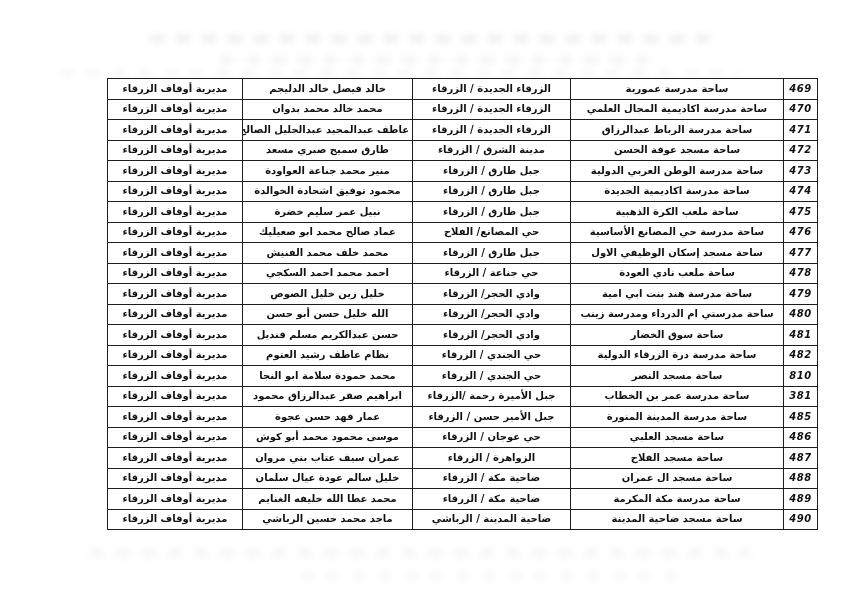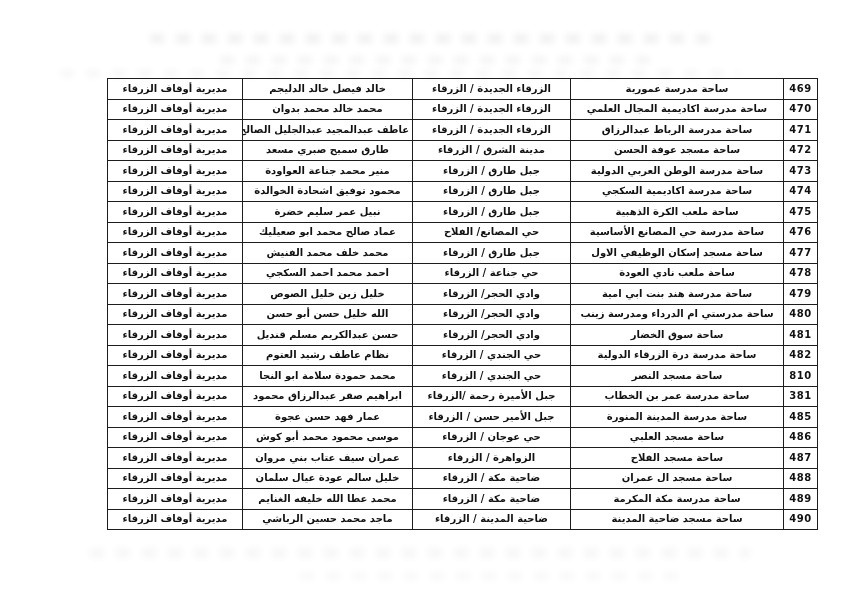--- a/index.html
+++ b/index.html
@@ -52,20 +52,21 @@
     font-weight: bold;
     color: #111111;
     white-space: nowrap;
     overflow: hidden;
     line-height: 1;
   }
   td.c-no {
     font-size: 11px;
     letter-spacing: 0.5px;
     direction: ltr;
+    font-style: italic;
   }
 </style>
 </head>
 <body>
 
 <div class="page">
 
   <div class="ghost ghost-line g1"></div>
   <div class="ghost ghost-line g2"></div>
   <div class="ghost ghost-line g3"></div>
@@ -116,21 +117,21 @@
     <tr>
       <td class="c-no">473</td>
       <td class="c-yard">ساحة مدرسة الوطن العربي الدولية</td>
       <td class="c-loc">جبل طارق / الزرقاء</td>
       <td class="c-person">منير محمد جناعة العواودة</td>
       <td class="c-dir">مديرية أوقاف الزرقاء</td>
     </tr>
 
     <tr>
       <td class="c-no">474</td>
-      <td class="c-yard">ساحة مدرسة اكاديمية السكجي</td>
+      <td class="c-yard">ساحة مدرسة اكاديمية الجديدة</td>
       <td class="c-loc">جبل طارق / الزرقاء</td>
       <td class="c-person">محمود توفيق اشحادة الخوالدة</td>
       <td class="c-dir">مديرية أوقاف الزرقاء</td>
     </tr>
 
     <tr>
       <td class="c-no">475</td>
       <td class="c-yard">ساحة ملعب الكرة الذهبية</td>
       <td class="c-loc">جبل طارق / الزرقاء</td>
       <td class="c-person">نبيل عمر سليم خضرة</td>
@@ -245,20 +246,20 @@
       <td class="c-no">489</td>
       <td class="c-yard">ساحة مدرسة مكة المكرمة</td>
       <td class="c-loc">ضاحية مكة / الزرقاء</td>
       <td class="c-person">محمد عطا الله خليفه الغنايم</td>
       <td class="c-dir">مديرية أوقاف الزرقاء</td>
     </tr>
 
     <tr>
       <td class="c-no">490</td>
       <td class="c-yard">ساحة مسجد ضاحية المدينة</td>
-      <td class="c-loc">ضاحية المدينة / الزرقاء</td>
+      <td class="c-loc">ضاحية المدينة / الرباشي</td>
       <td class="c-person">ماجد محمد حسين الرباشي</td>
       <td class="c-dir">مديرية أوقاف الزرقاء</td>
     </tr>
   </tbody>
   </table>
 
 </div>
 
 </body></html>

